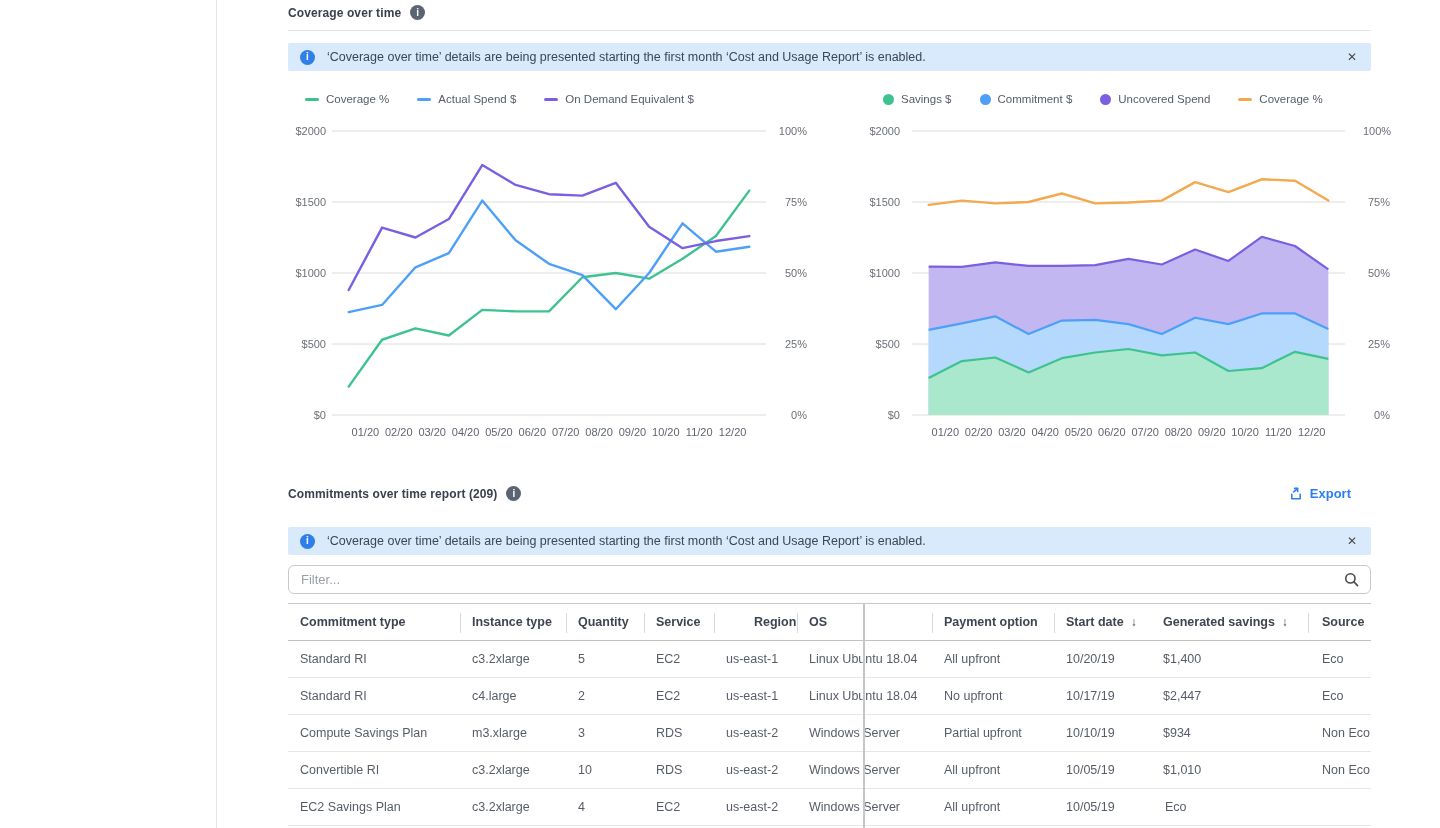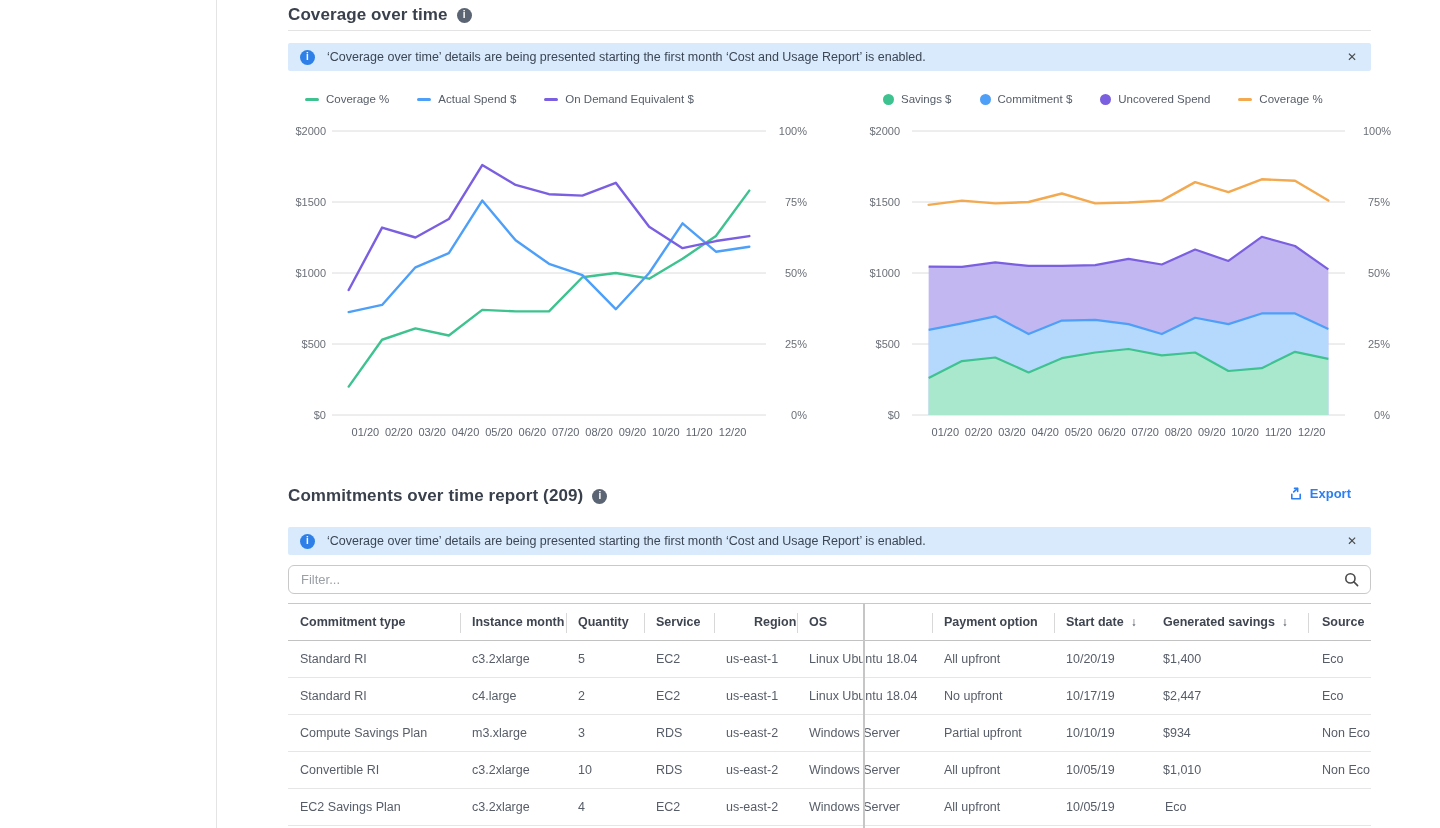--- a/index.html
+++ b/index.html
@@ -5,21 +5,21 @@
   * { margin:0; padding:0; box-sizing:border-box; }
   html,body { background:#fff; }
   body { font-family:"Liberation Sans", sans-serif; }
   .page { position:relative; width:1440px; height:828px; background:#fff; overflow:hidden; }
 
   .sidebar { position:absolute; left:0; top:0; width:217px; height:828px; background:#fff; border-right:1px solid #e4e4e4; }
 
   .content { position:absolute; left:288px; top:0; width:1083px; height:828px; }
 
   .section-title-row { position:absolute; left:0; display:flex; align-items:center; gap:9px; }
-  .section-title { font-size:17px; font-weight:700; color:#3a414c; letter-spacing:.1px; }
+  .section-title { font-size:12px; font-weight:700; color:#3a414c; letter-spacing:.1px; }
   .info-icon-dark { width:15px; height:15px; border-radius:50%; background:#5b6472; color:#fff;
     font-size:10px; font-weight:700; display:flex; align-items:center; justify-content:center; line-height:1; }
   .title-divider { position:absolute; left:0; top:30px; width:1083px; height:1px; background:#e3e3e3; }
 
   .banner { position:absolute; left:0; width:1083px; height:28px; background:#d8eafc; border-radius:2px;
     display:flex; align-items:center; padding:0 14px 0 12px; }
   .info-icon-blue { width:15px; height:15px; border-radius:50%; background:#2e7fe8; color:#fff; flex:0 0 15px;
     font-size:10px; font-weight:700; display:flex; align-items:center; justify-content:center; line-height:1; }
   .banner-text { margin-left:12px; font-size:12.5px; color:#3c4654; }
   .banner-close { margin-left:auto; font-size:12px; color:#4a4a4a; cursor:pointer; background:none; border:none;
@@ -222,21 +222,21 @@
         </svg>
       </span>
     </div>
 
     <div class="table" id="commitments-table">
         <div class="thead">
           <div class="th" style="width: 172px;">
             <span>Commitment type</span>
           </div>
           <div class="th sep" style="width: 106px;">
-            <span>Instance month</span>
+            <span>Instance type</span>
           </div>
           <div class="th sep" style="width: 78px;">
             <span>Quantity</span>
           </div>
           <div class="th sep" style="width: 70px;">
             <span>Service</span>
           </div>
           <div class="th sep" style="width: 83px; padding-left: 40px;">
             <span>Region</span>
           </div>

